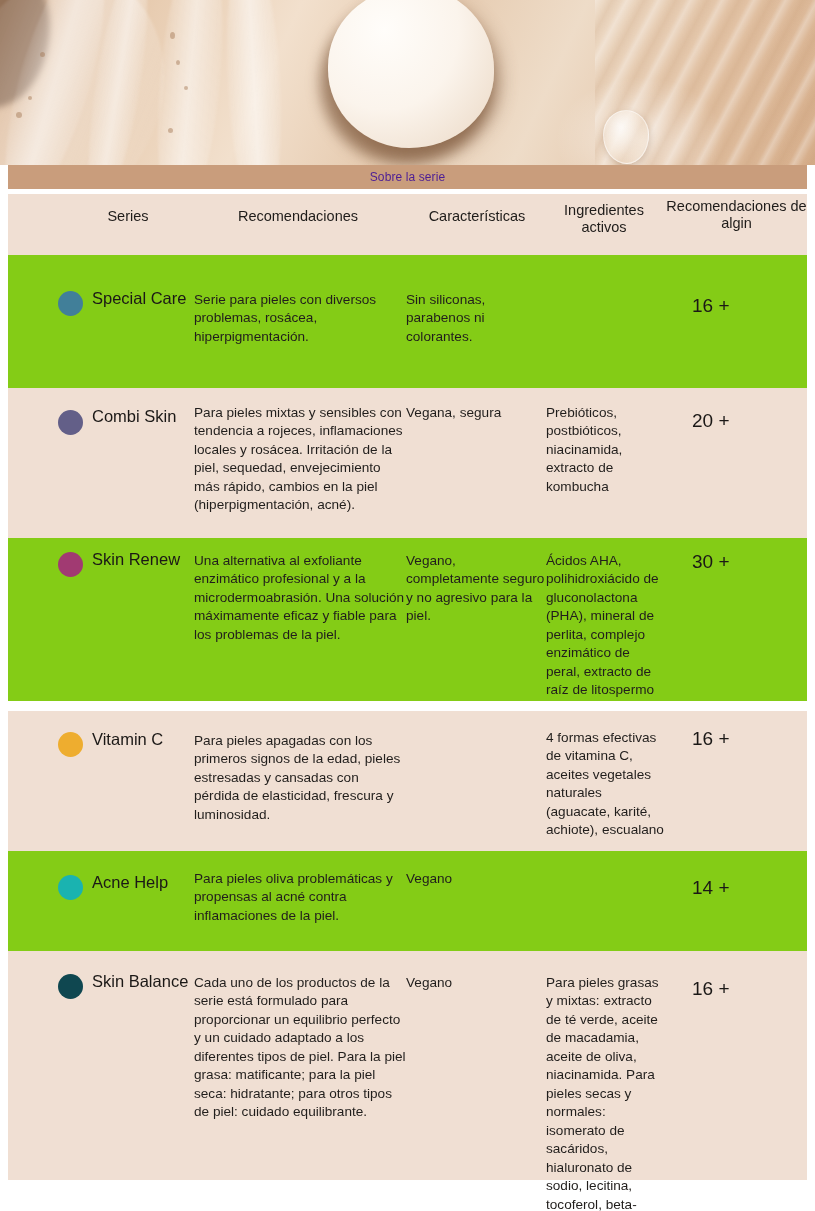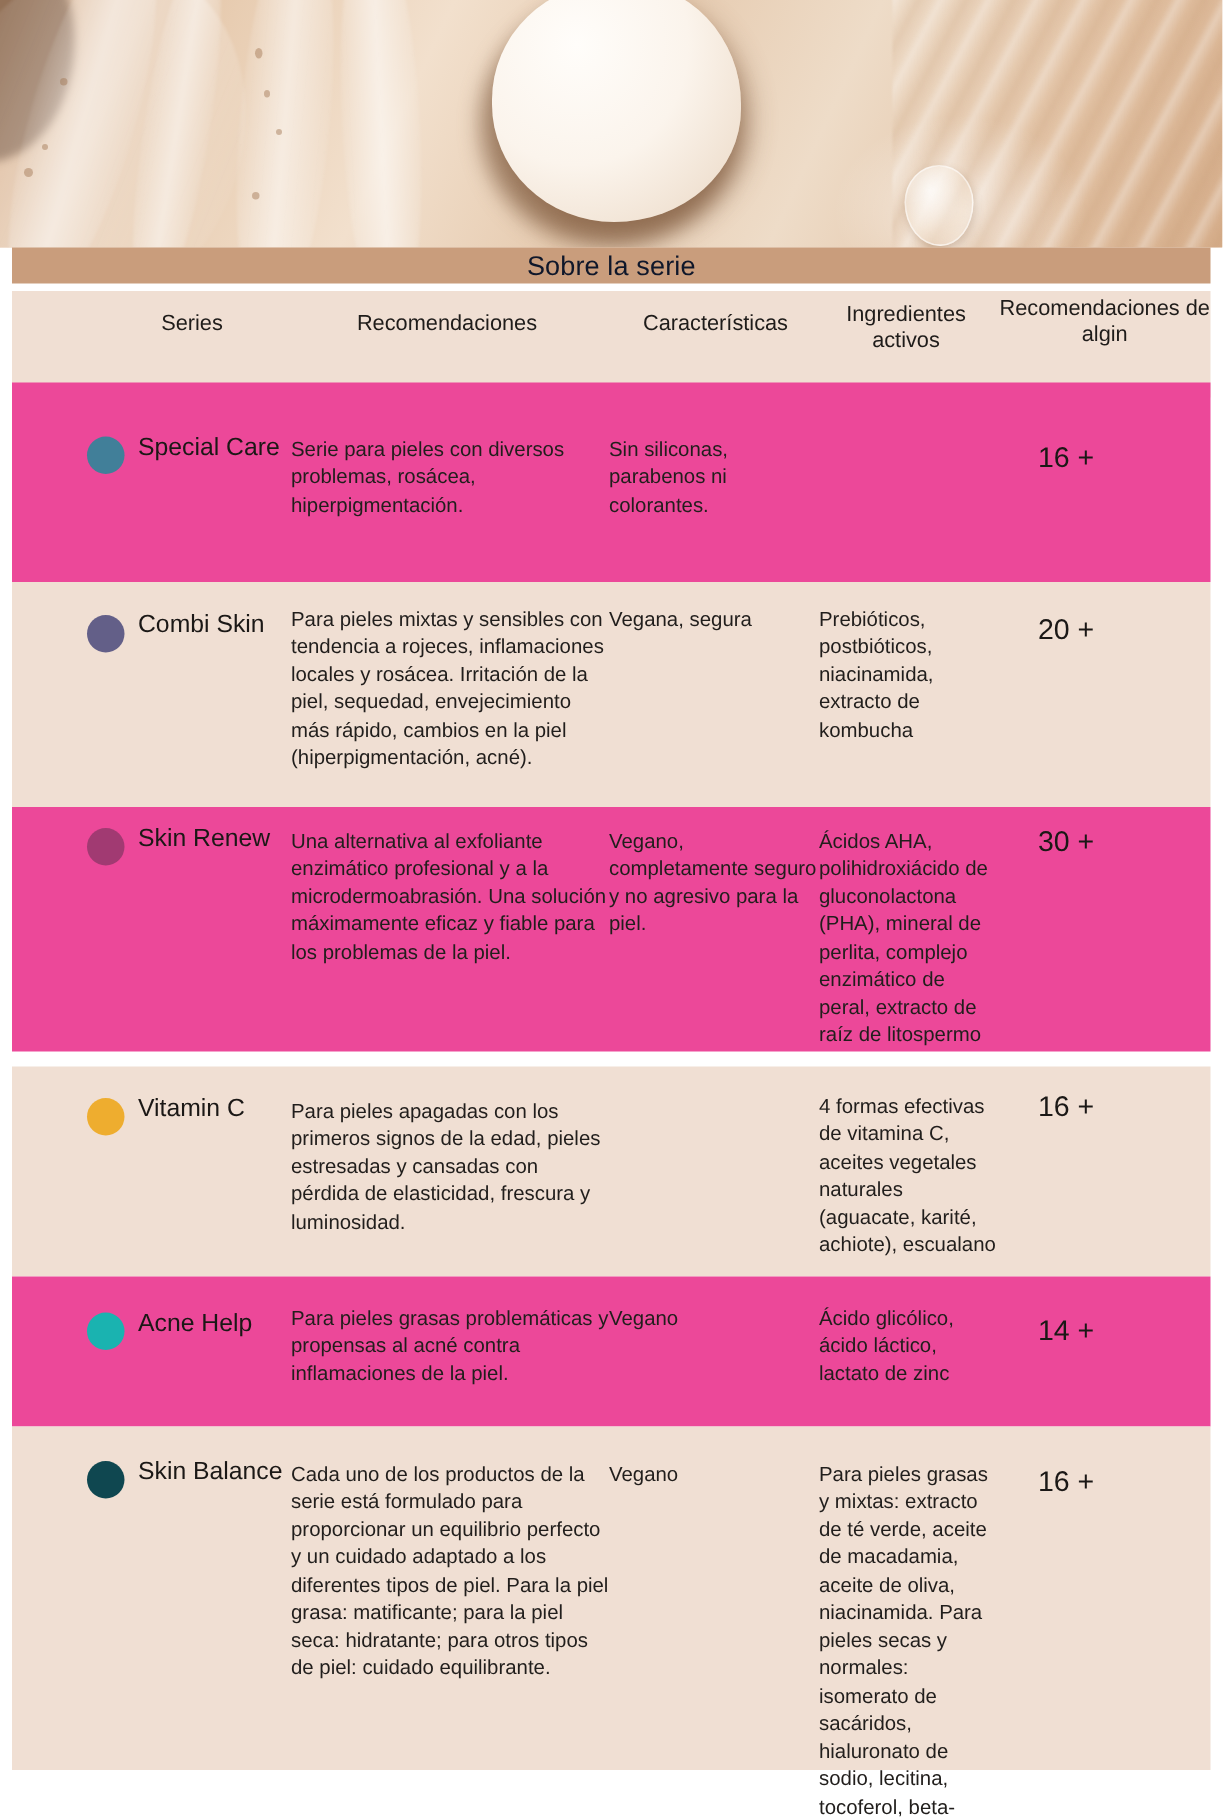--- a/index.html
+++ b/index.html
@@ -116,22 +116,22 @@
     left: 8px;
     top: 165px;
     width: 799px;
     height: 24px;
     background: #c99d7c;
     display: flex;
     align-items: center;
     justify-content: center;
   }
   .title-band .txt {
-    font-size: 18px;
-    color: #0f172a;
+    font-size: 12px;
+    color: #4c1d95;
     letter-spacing: .1px;
   }
 
   
   .head-row {
     position: absolute;
     left: 8px;
     top: 194px;
     width: 799px;
     height: 71px;
@@ -152,21 +152,21 @@
   .hl-age    { left: 650px; top: 4px;  width: 157px; }
   .head-row .head-label { position: absolute; }
 
   
   .row {
     position: absolute;
     left: 8px;
     width: 799px;
   }
   .row.shaded { background: #f0dfd3; }
-  .row.plain  { background: #ec4899; text-decoration: underline; }
+  .row.plain  { background: #84cc16; text-decoration: underline; }
 
   .dot {
     position: absolute;
     left: 50px;
     width: 25px;
     height: 25px;
     border-radius: 50%;
   }
   .series-name {
     position: absolute;
@@ -263,23 +263,22 @@
     <div class="series-name" style="top:18px;width:102px;">Vitamin C</div>
     <div class="body-text col-rec" style="top:21px;">Para pieles apagadas con los primeros signos de la edad, pieles estresadas y cansadas con pérdida de elasticidad, frescura y luminosidad.</div>
     <div class="body-text col-char" style="top:21px;"></div>
     <div class="body-text col-ing" style="top:18px;">4 formas efectivas de vitamina C, aceites vegetales naturales (aguacate, karité, achiote), escualano</div>
     <div class="age" style="top:17px;">16 +</div>
   </div>
 
   <div class="row plain" style="top:851px;height:100px;">
     <div class="dot" style="top: 24px; background: rgb(26, 179, 176);"></div>
     <div class="series-name" style="top:21px;">Acne Help</div>
-    <div class="body-text col-rec" style="top:19px;">Para pieles grasas problemáticas y propensas al acné contra inflamaciones de la piel.</div>
+    <div class="body-text col-rec" style="top:19px;">Para pieles oliva problemáticas y propensas al acné contra inflamaciones de la piel.</div>
     <div class="body-text col-char" style="top:19px;">Vegano</div>
-    <div class="body-text col-ing" style="top:19px;">Ácido glicólico, ácido láctico, lactato de zinc</div>
     <div class="age" style="top:26px;">14 +</div>
   </div>
 
   <div class="row shaded" style="top:951px;height:229px;">
     <div class="dot" style="top: 23px; background: rgb(15, 71, 80);"></div>
     <div class="series-name" style="top:20px;">Skin Balance</div>
     <div class="body-text col-rec" style="top:23px;">Cada uno de los productos de la serie está formulado para proporcionar un equilibrio perfecto y un cuidado adaptado a los diferentes tipos de piel. Para la piel grasa: matificante; para la piel seca: hidratante; para otros tipos de piel: cuidado equilibrante.</div>
     <div class="body-text col-char" style="top:23px;">Vegano</div>
     <div class="body-text col-ing" style="top:23px;">Para pieles grasas y mixtas: extracto de té verde, aceite de macadamia, aceite de oliva, niacinamida. Para pieles secas y normales: isomerato de sacáridos, hialuronato de sodio, lecitina, tocoferol, beta-glucano, algin</div>
     <div class="age" style="top:27px;">16 +</div>

